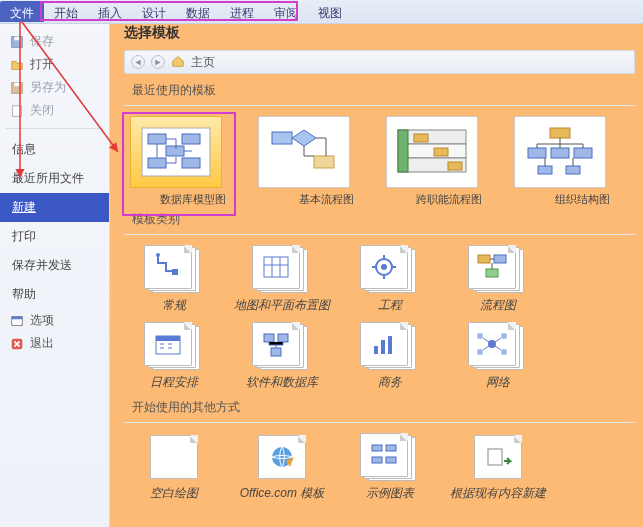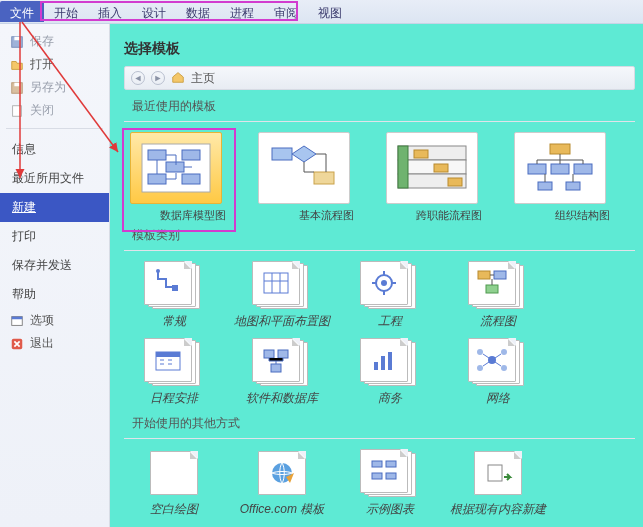--- a/index.html
+++ b/index.html
@@ -17,21 +17,21 @@
   .backstage { width: 110px; background: linear-gradient(#f4f6fb,#eef1f8); border-right: 1px solid #d8dce5; font-size: 12px; color: #444; padding-top: 6px; position: relative; }
   .bs-item { display: flex; align-items: center; gap: 6px; padding: 3px 10px; cursor: pointer; color: #555; }
   .bs-item.dim { color: #9aa0ad; }
   .bs-item .ic { width: 14px; height: 14px; display: inline-block; flex-shrink: 0; }
   .bs-sep { height: 1px; background: #d8dce5; margin: 6px 6px; }
   .bs-plain { padding: 6px 12px; cursor: pointer; }
   .bs-selected { background: #3b57c4; color: #fff; position: relative; padding: 6px 12px; text-decoration: underline; }
   .bs-selected::after { content: ""; position: absolute; right: -8px; top: 50%; margin-top: -8px; border: 8px solid transparent; border-left-color: #3b57c4; }
 
   
-  .content { flex: 1; background: #5eead4; padding: 16px 0 0 14px; overflow: hidden; }
+  .content { flex: 1; background: #fdba74; padding: 0 0 0 14px; overflow: hidden; }
   .content h1 { font-size: 14px; font-weight: bold; color: #333; margin-bottom: 8px; }
   .breadcrumb { display: flex; align-items: center; gap: 6px; background: linear-gradient(#f5f7fb,#e8ecf3); border: 1px solid #d7dbe4; border-radius: 2px; height: 24px; padding: 0 6px; font-size: 12px; color: #555; margin-right: 8px; margin-bottom: 8px; }
   .breadcrumb .circ { width: 14px; height: 14px; border: 1px solid #b9c0cf; border-radius: 50%; display: inline-flex; align-items: center; justify-content: center; font-size: 9px; color: #8a92a5; }
 
   .section-label { font-size: 12px; color: #555; margin: 4px 0 6px 8px; }
   .divider { height: 1px; background: #e0e3ea; margin: 2px 8px 10px 0; }
 
   .tile-row { display: flex; gap: 28px; margin-bottom: 4px; margin-left: 2px; }
   .tile { width: 100px; text-align: right; font-size: 11px; color: #444; cursor: pointer; }
   .thumb { width: 92px; height: 72px; margin: 0 auto 4px; border: 1px solid #ccc; background: #fff; display: flex; align-items: center; justify-content: center; border-radius: 2px; }

